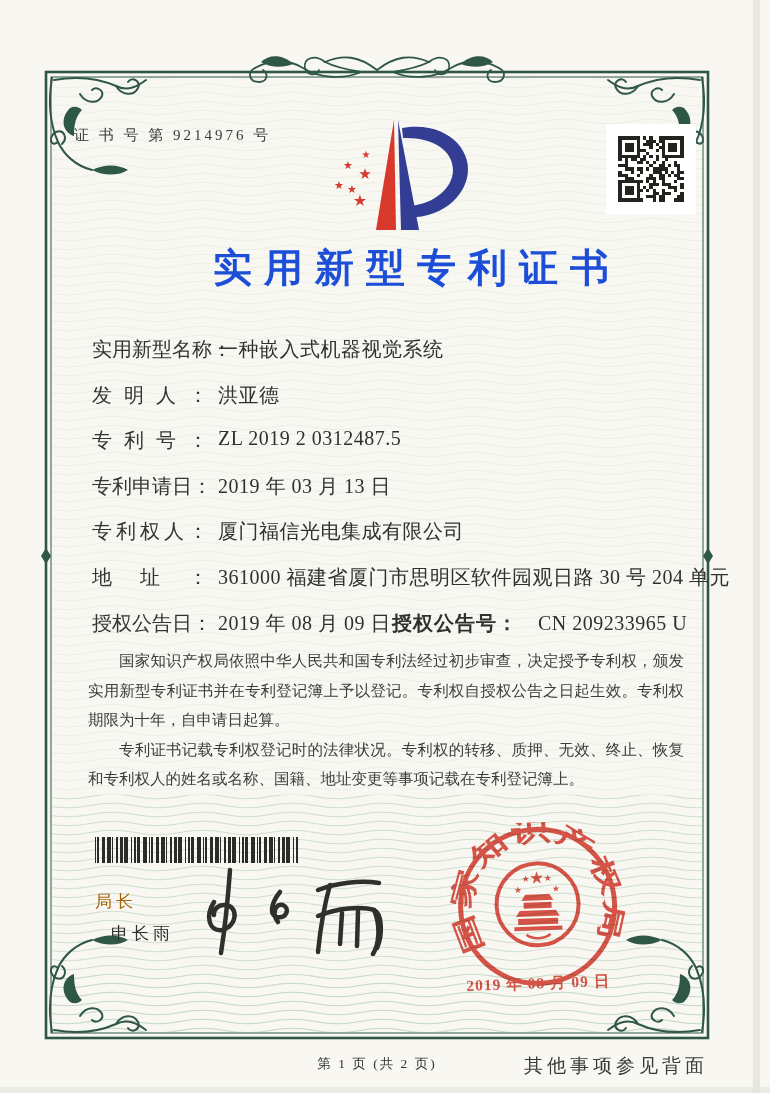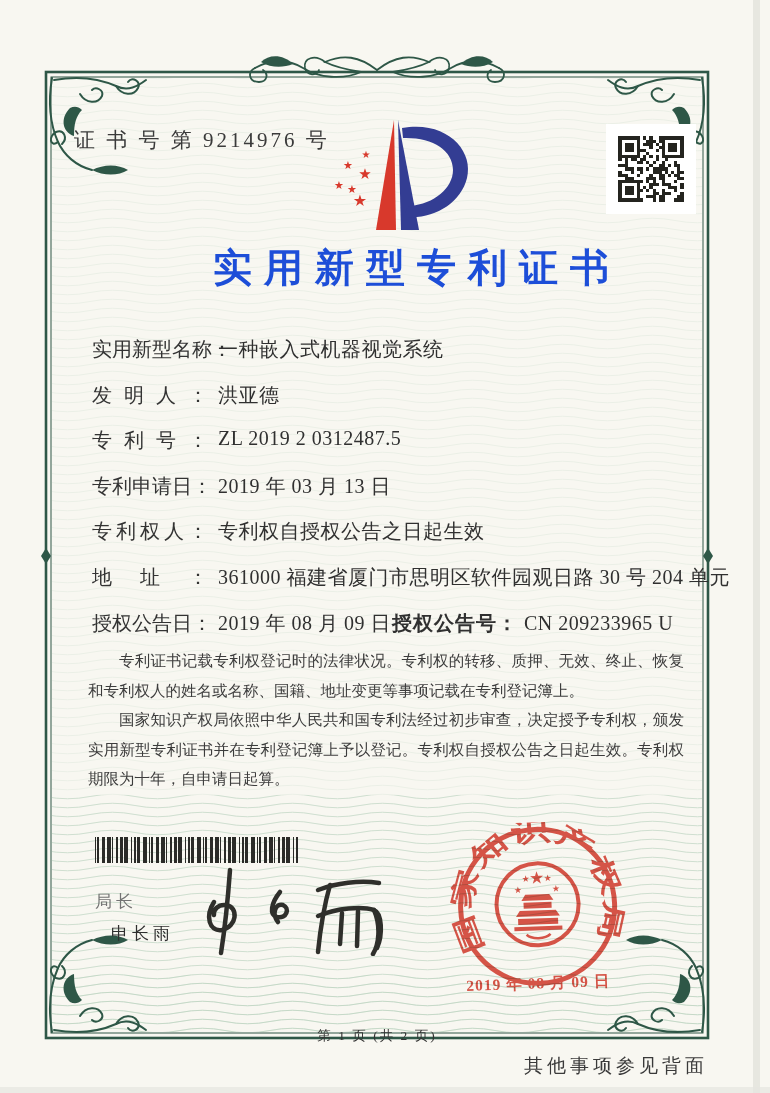--- a/index.html
+++ b/index.html
@@ -3,36 +3,36 @@
 <meta charset="utf-8">
 <style>
   html,body{margin:0;padding:0;}
   body{
     width:770px;height:1093px;position:relative;overflow:hidden;
     background:#f8f7f1;
     font-family:"Liberation Serif","DejaVu Serif",serif;
     color:#2e2e2e;
   }
   .abs{position:absolute;}
-  .cert-no{left:74px;top:126px;font-size:21px;letter-spacing:3px;color:#3a3a3a;}
+  .cert-no{left:74px;top:126px;font-size:15px;letter-spacing:3px;color:#3a3a3a;}
   .title{left:46px;top:241px;width:742px;text-align:center;font-size:39px;font-weight:700;
          letter-spacing:12px;color:#1d4ed8;}
   .field-row{left:92px;width:600px;font-size:20px;color:#303030;white-space:nowrap;}
   .f-label{display:inline-block;width:116px;text-align:justify;text-align-last:justify;
            vertical-align:top;color:#333;}
   .f-value{margin-left:10px;letter-spacing:0.5px;}
   .pair2{position:absolute;left:300px;top:0;}
   .pair2 .f-label2{letter-spacing:1px;font-weight:bold;}
-  .pair2 .f-value{margin-left:6px;}
+  .pair2 .f-value{margin-left:20px;}
   .paras{left:88px;top:646px;width:596px;font-size:15.5px;line-height:29.5px;
          color:#3c3c3c;text-align:justify;}
   .paras p{margin:0;text-indent:2em;}
-  .signer-title{left:95px;top:890px;font-size:17px;letter-spacing:4px;color:#737373;}
+  .signer-title{left:95px;top:890px;font-size:17px;letter-spacing:4px;color:#a16207;}
   .signer-name{left:111px;top:922px;font-size:17px;letter-spacing:4px;color:#2f2f2f;}
-  .page-info{left:46px;top:1027px;width:662px;text-align:center;font-size:13.5px;
+  .page-info{left:46px;top:1055px;width:662px;text-align:center;font-size:13.5px;
              letter-spacing:2px;color:#333;}
   .footer-note{left:46px;top:1053px;width:662px;text-align:right;font-size:19px;
                letter-spacing:4px;color:#3a3a3a;}
   .seal-wrap{left:448px;top:822px;width:200px;height:190px;opacity:.85;
              transform:rotate(-2deg);mix-blend-mode:multiply;}
   svg{display:block;}
 </style>
 </head>
 <body>
 
@@ -247,35 +247,35 @@
 <div class="abs field-row" style="top:382px;font-family:Liberation Serif, serif;">
   <span class="f-label">发明人：</span><span class="f-value">洪亚德</span>
 </div>
 <div class="abs field-row" style="top:427px;">
   <span class="f-label">专利号：</span><span class="f-value">ZL 2019 2 0312487.5</span>
 </div>
 <div class="abs field-row" style="top:473px;">
   <span class="f-label">专利申请日：</span><span class="f-value">2019 年 03 月 13 日</span>
 </div>
 <div class="abs field-row" style="top:518px;">
-  <span class="f-label">专利权人：</span><span class="f-value">专利权自授权公告之日起生效</span>
+  <span class="f-label">专利权人：</span><span class="f-value">厦门福信光电集成有限公司</span>
 </div>
 <div class="abs field-row" style="top:564px;">
   <span class="f-label">地址：</span><span class="f-value">361000 福建省厦门市思明区软件园观日路 30 号 204 单元</span>
 </div>
 <div class="abs field-row" style="top:610px;">
   <span class="f-label">授权公告日：</span><span class="f-value">2019 年 08 月 09 日</span>
   <span class="pair2">
     <span class="f-label2">授权公告号：</span><span class="f-value">CN 209233965 U</span>
   </span>
 </div>
 
 <div class="abs paras">
+  <p>国家知识产权局依照中华人民共和国专利法经过初步审查，决定授予专利权，颁发实用新型专利证书并在专利登记簿上予以登记。专利权自授权公告之日起生效。专利权期限为十年，自申请日起算。</p>
   <p>专利证书记载专利权登记时的法律状况。专利权的转移、质押、无效、终止、恢复和专利权人的姓名或名称、国籍、地址变更等事项记载在专利登记簿上。</p>
-  <p>国家知识产权局依照中华人民共和国专利法经过初步审查，决定授予专利权，颁发实用新型专利证书并在专利登记簿上予以登记。专利权自授权公告之日起生效。专利权期限为十年，自申请日起算。</p>
 </div>
 
 <svg id="bc" class="abs" style="left:95px;top:837px;" width="212" height="26" viewBox="0 0 212 26">
     <rect x="0" y="0" width="1" height="26" fill="#2b2b28"></rect>
     <rect x="2" y="0" width="2" height="26" fill="#2b2b28"></rect>
     <rect x="7" y="0" width="3" height="26" fill="#2b2b28"></rect>
     <rect x="12" y="0" width="4" height="26" fill="#2b2b28"></rect>
     <rect x="17" y="0" width="1" height="26" fill="#2b2b28"></rect>
     <rect x="21" y="0" width="2" height="26" fill="#2b2b28"></rect>
     <rect x="25" y="0" width="3" height="26" fill="#2b2b28"></rect>

